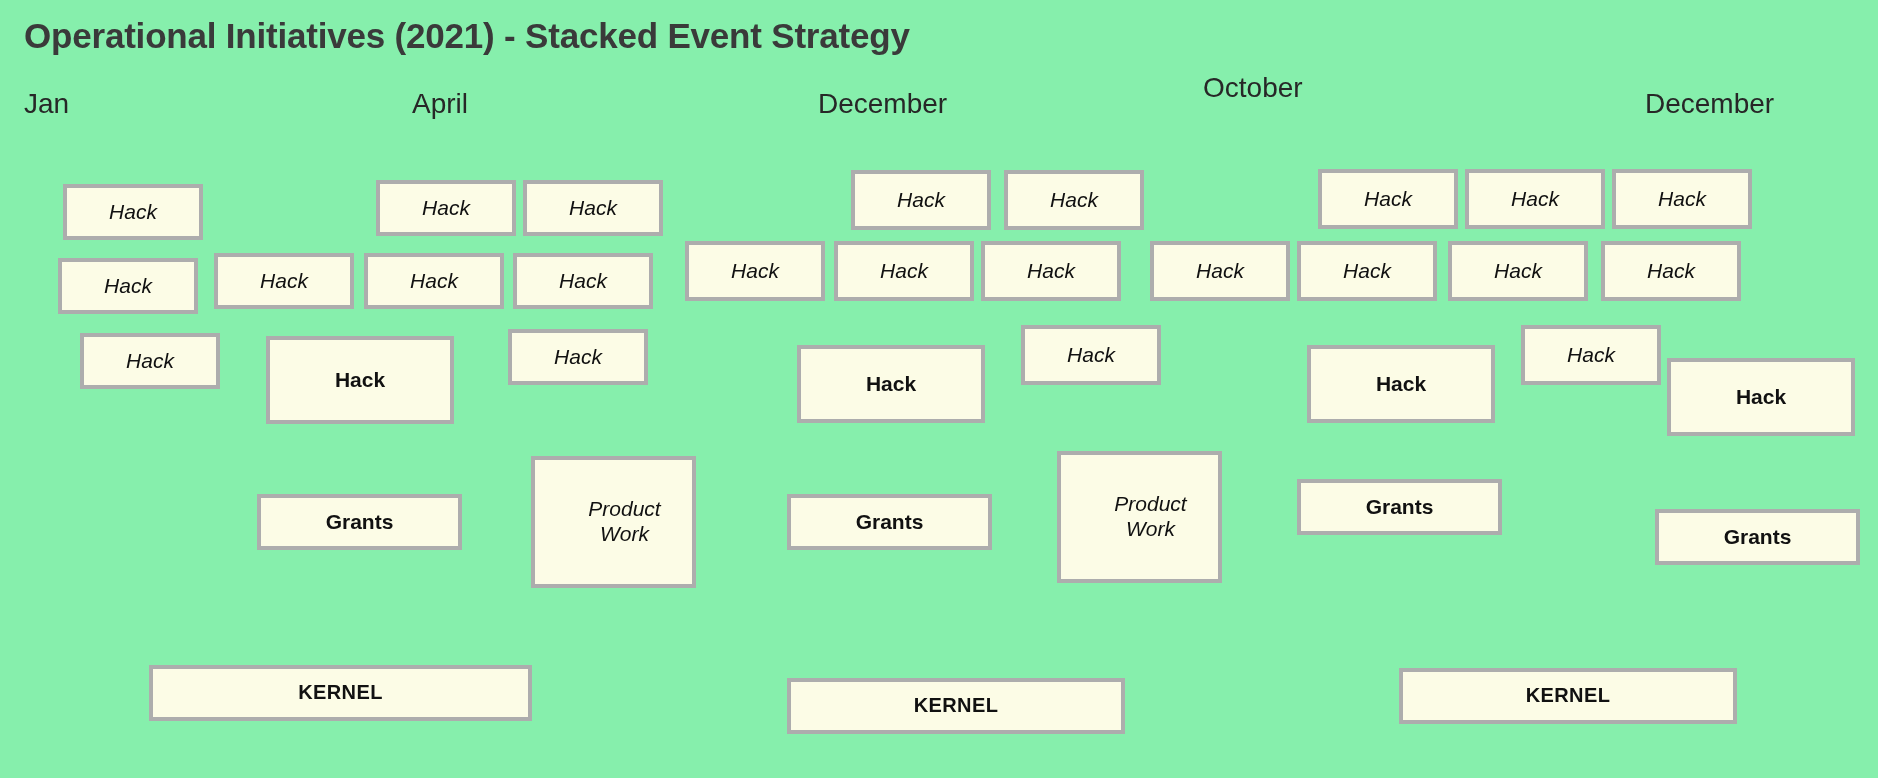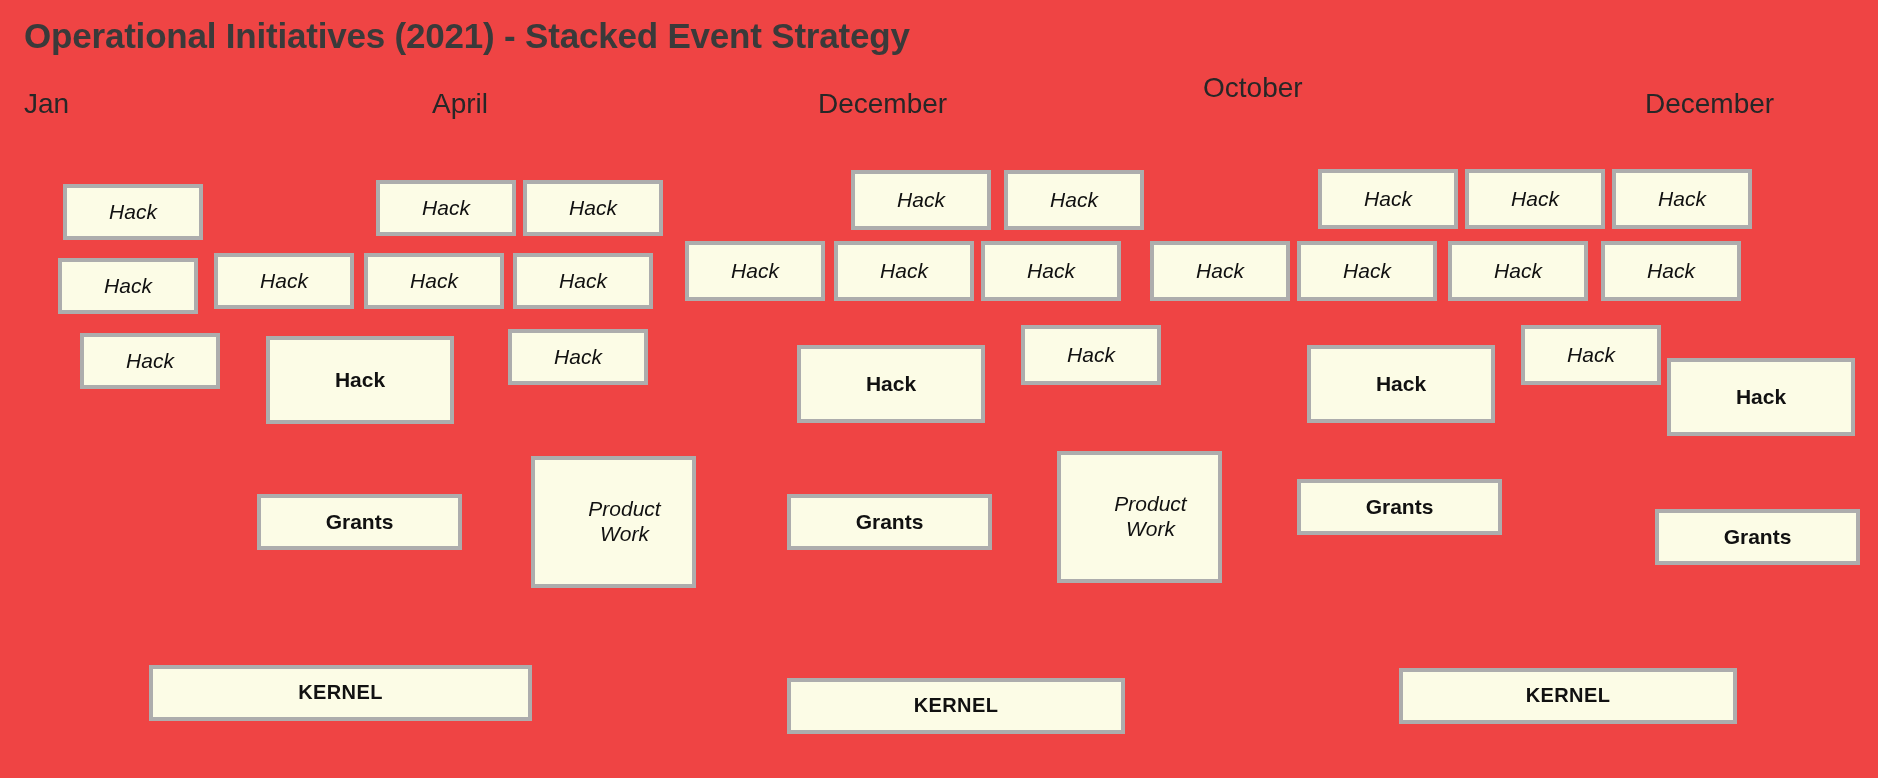--- a/index.html
+++ b/index.html
@@ -8,21 +8,21 @@
     background: #fcfce6;
   }
   body {
     font-family: "Liberation Sans", sans-serif;
     -webkit-font-smoothing: antialiased;
   }
   #canvas {
     position: relative;
     width: 1878px;
     height: 778px;
-    background: #ef4444;
+    background: #86efac;
     overflow: hidden;
   }
   #chart-title {
     position: absolute;
     left: 24px;
     top: 16px;
     font-size: 35px;
     font-weight: bold;
     color: #3a3a3a;
     letter-spacing: -0.2px;
@@ -74,21 +74,21 @@
 </style>
 </head>
 <body>
 
 <div id="canvas">
 
   <div id="chart-title">Operational Initiatives (2021) - Stacked Event Strategy</div>
 
   <div id="axis-labels">
       <div class="axis-label" style="left: 24px; top: 88px;">Jan</div>
-      <div class="axis-label" style="left: 432px; top: 88px; text-align: center;">April</div>
+      <div class="axis-label" style="left: 412px; top: 88px; text-align: center;">April</div>
       <div class="axis-label" style="left: 818px; top: 88px;">December</div>
       <div class="axis-label" style="left: 1203px; top: 72px;">October</div>
       <div class="axis-label" style="left: 1645px; top: 88px; text-align: right;">December</div>
     </div>
 
   <div id="events-layer">
       <div class="evt small" style="left: 63px; top: 184px; width: 140px; height: 56px;">
         <span>Hack</span>
       </div>
       <div class="evt small" style="left: 376px; top: 180px; width: 140px; height: 56px;">

